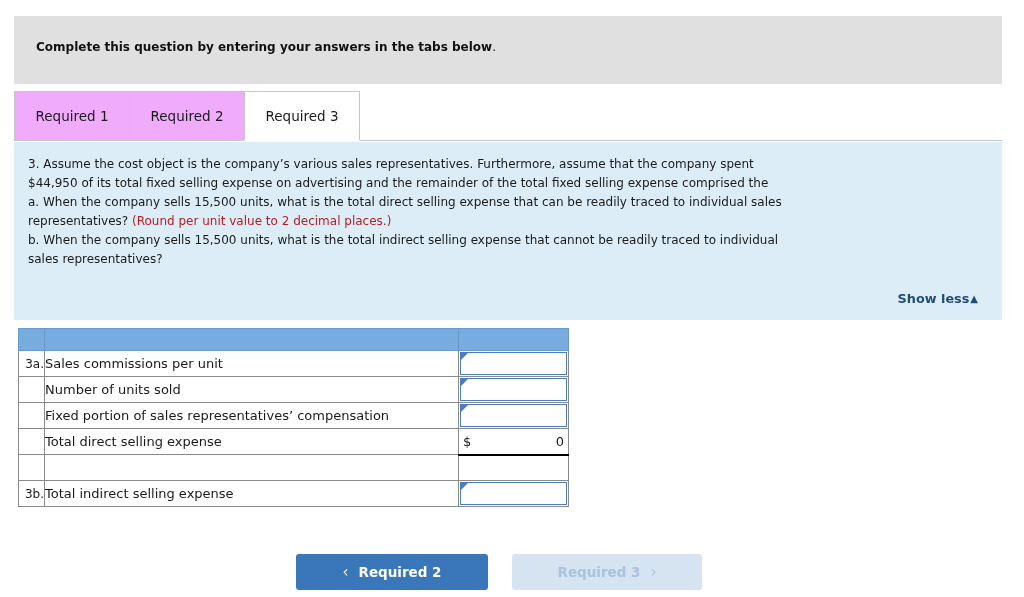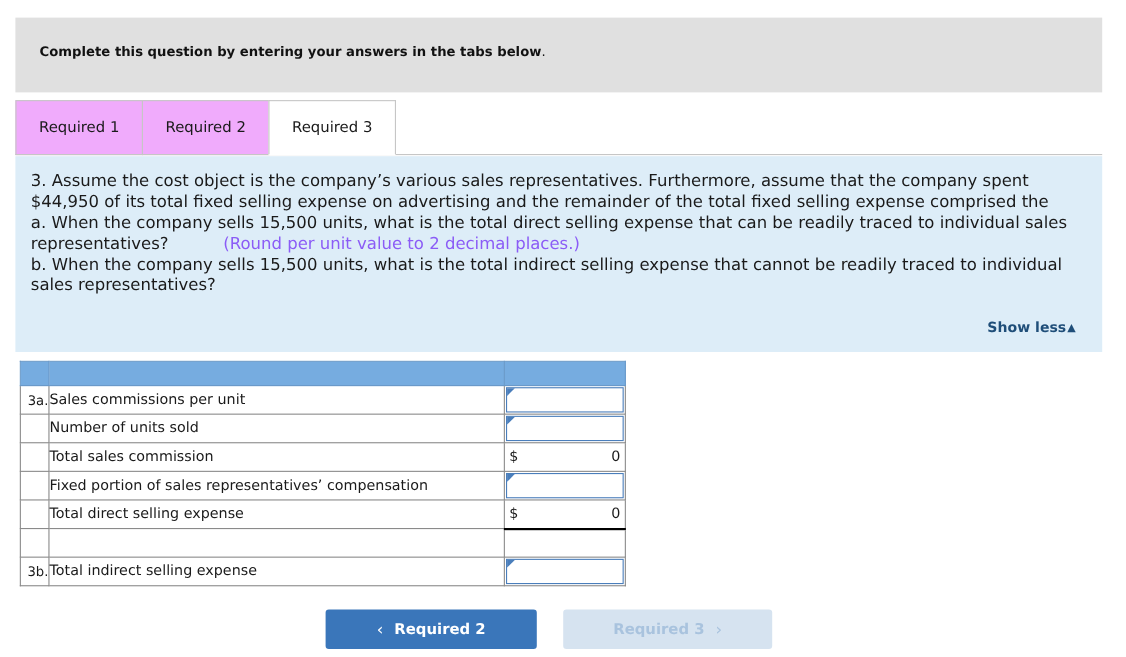--- a/index.html
+++ b/index.html
@@ -88,30 +88,29 @@
     width: 988px;
     height: 178px;
     background: #ddedf8;
     box-sizing: border-box;
   }
   .question-body {
     position: absolute;
     left: 14px;
     top: 13px;
     width: 960px;
-    font-size: 15px;
+    font-size: 12px;
     line-height: 19px;
     color: #1a1a1a;
   }
   .question-body p {
     margin: 0;
   }
   .note-red {
-    color: #8b5cf6;
-    margin-left: 45px;
+    color: #b91c1c;
   }
   .show-less {
     position: absolute;
     right: 24px;
     bottom: 14px;
     font-size: 12.8px;
     font-weight: bold;
     color: #1f4e79;
     cursor: pointer;
     white-space: nowrap;
@@ -316,30 +315,20 @@
     <tr>
       <td class="idx-cell"></td>
       <td class="label-cell">Number of units sold</td>
       <td class="value-cell">
         <span class="input-box">
           <input type="text" value="" style="">
         </span>
       </td>
     </tr>
 
-    <tr>
-      <td class="idx-cell"></td>
-      <td class="label-cell">Total sales commission</td>
-      <td class="value-cell">
-        <div class="money">
-          <span>$</span>
-          <span>0</span>
-        </div>
-      </td>
-    </tr>
 
     <tr>
       <td class="idx-cell"></td>
       <td class="label-cell">Fixed portion of sales representatives’ compensation</td>
       <td class="value-cell">
         <span class="input-box">
           <input type="text" value="" style="">
         </span>
       </td>
     </tr>

